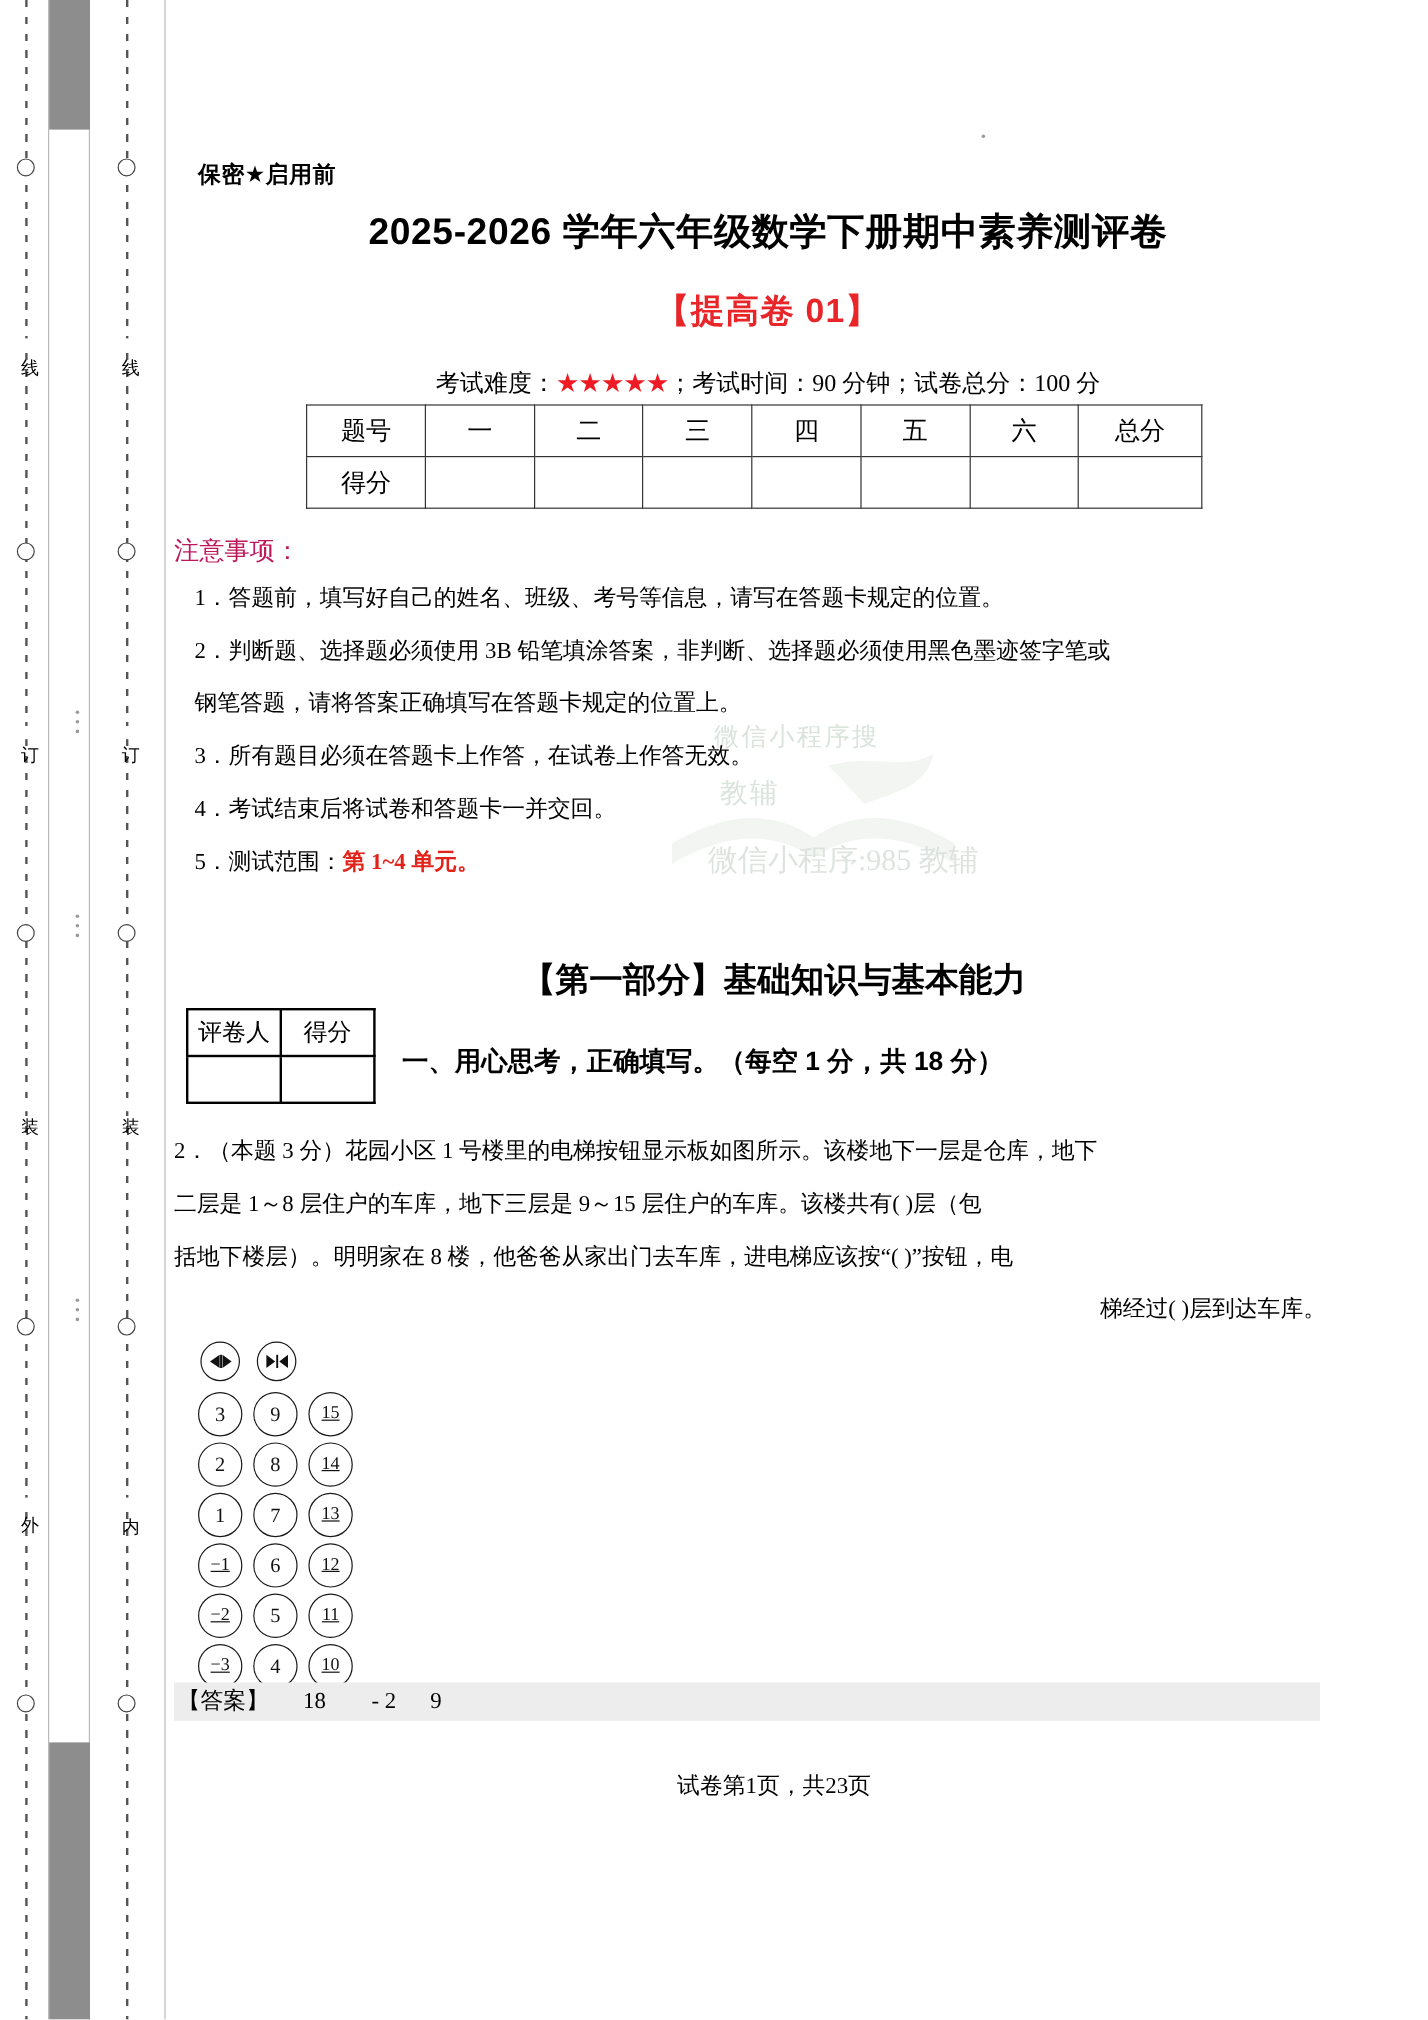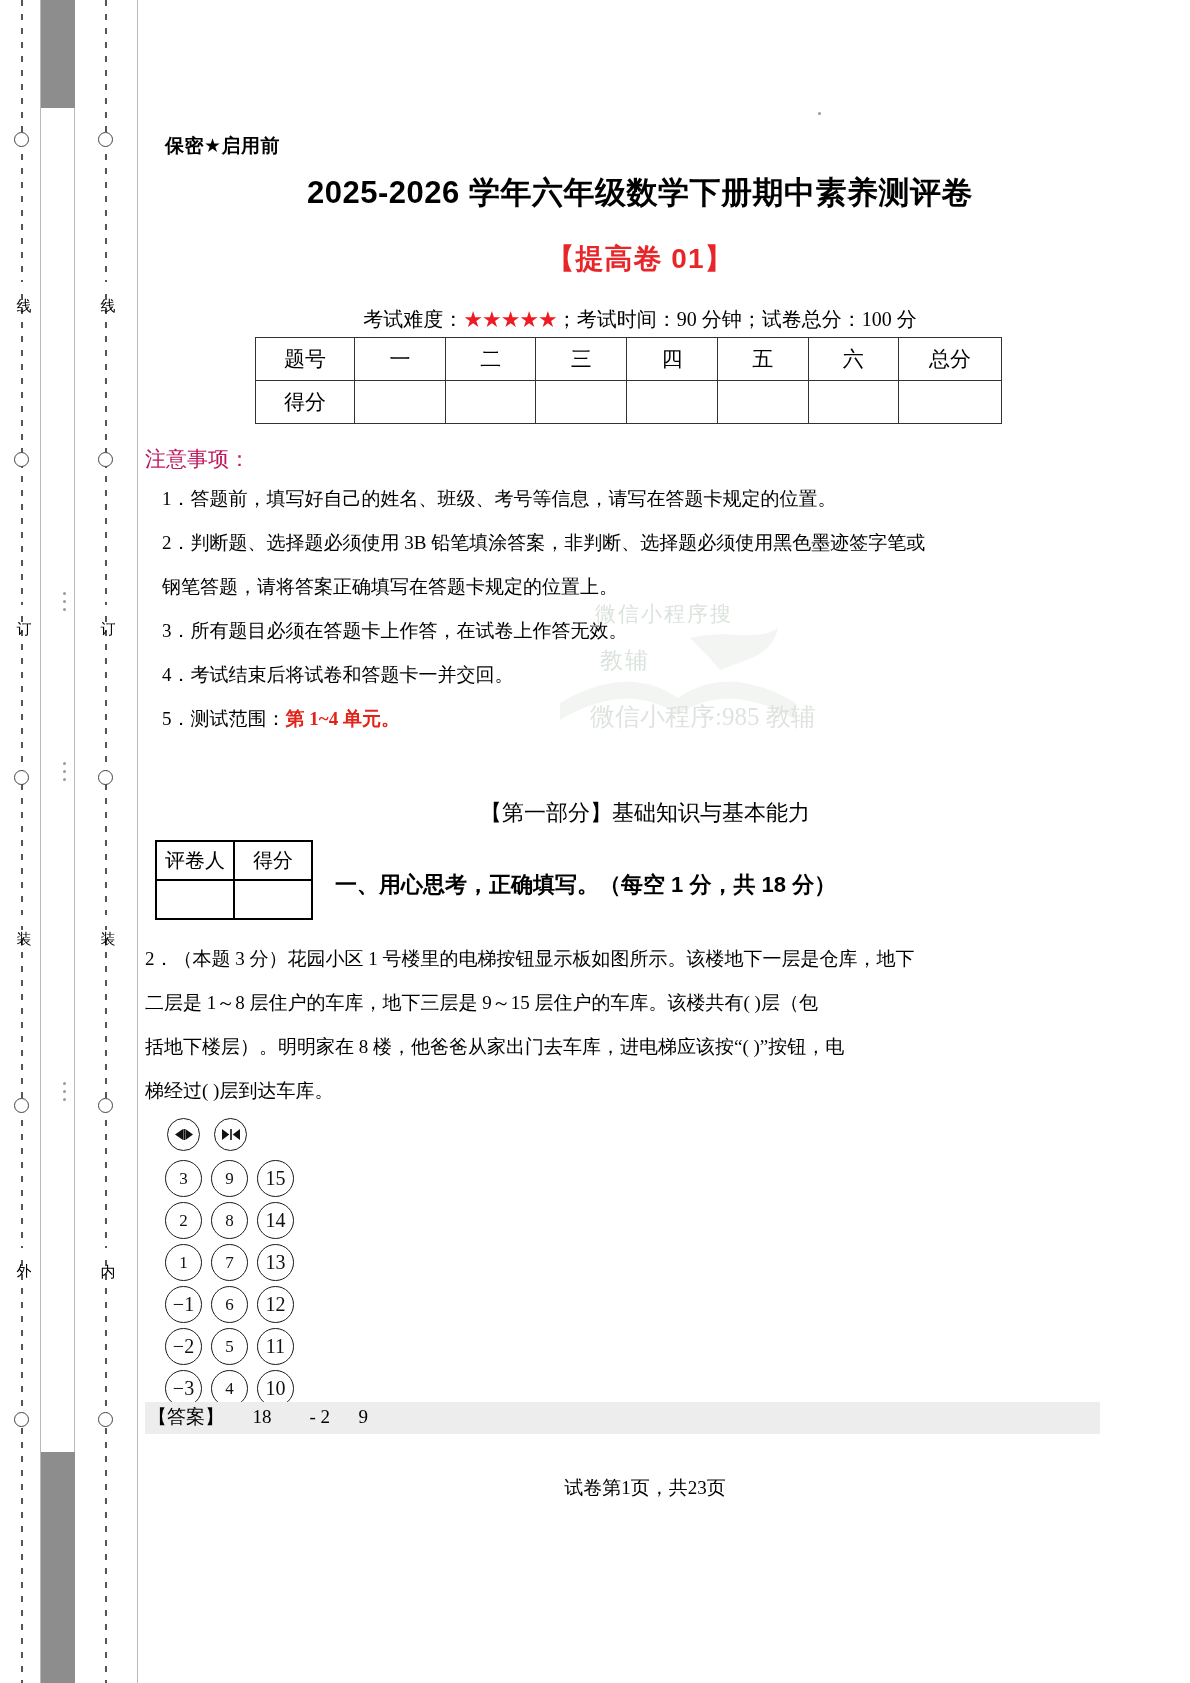--- a/index.html
+++ b/index.html
@@ -88,21 +88,21 @@
   }
   .note {
     position:absolute; left:22px; width:950px; font-size:19px; line-height:1.05;
     color:#000; white-space:nowrap;
   }
   .note .red { color:#e2231a; font-weight:bold; }
 
   .part-head {
     position:absolute; left:0; top:798px; width:1010px; text-align:center;
     font-family:"Liberation Sans","DejaVu Sans",sans-serif;
-    font-weight:normal; font-size:22px; color:#000;
+    font-weight:bold; font-size:28px; color:#000;
   }
 
   table.grader-tbl {
     position:absolute; left:15px; top:840px;
     border-collapse:collapse;
   }
   table.grader-tbl td {
     border:2px solid #000; width:78px; height:39px;
     text-align:center; font-size:20px; color:#000;
   }
@@ -120,21 +120,21 @@
 
   
   #keypad { position:absolute; left:25px; top:1118px; width:150px; }
   .kp-row { display:flex; gap:9px; margin-bottom:5px; }
   .kbtn {
     width:37px; height:37px; border:1.6px solid #1a1a1a; border-radius:50%;
     display:flex; align-items:center; justify-content:center;
     font-size:17px; color:#111; background:#fff;
     font-family:"Liberation Serif","DejaVu Serif",serif;
   }
-  .kbtn.small { font-size:20px; }
+  .kbtn.small { font-size:15px;text-decoration:underline; }
   .kp-top { display:flex; gap:14px; margin-bottom:9px; padding-left:2px; }
   .kbtn-ico {
     width:33px; height:33px; border:1.6px solid #1a1a1a; border-radius:50%;
     display:flex; align-items:center; justify-content:center; background:#fff;
   }
 
   .answer-bar {
     position:absolute; left:5px; top:1402px; width:955px; height:32px;
     background:#ededed;
   }
@@ -277,21 +277,21 @@
         <td></td>
       </tr>
     </tbody>
       </table>
 
     <div class="q-section-title">一、用心思考，正确填写。（每空 1 分，共 18 分）</div>
 
     <div class="qline" style="top:946px;">2．（本题 3 分）花园小区 1 号楼里的电梯按钮显示板如图所示。该楼地下一层是仓库，地下</div>
     <div class="qline" style="top:990px;">二层是 1～8 层住户的车库，地下三层是 9～15 层住户的车库。该楼共有(                )层（包</div>
     <div class="qline" style="top:1034px;">括地下楼层）。明明家在 8 楼，他爸爸从家出门去车库，进电梯应该按“(                )”按钮，电</div>
-    <div class="qline" style="top:1078px;">梯经过(                )层到达车库。</div>
+    <div class="qline" style="top:1078px;text-align:right;">梯经过(                )层到达车库。</div>
 
     <div id="keypad">
       <div class="kp-top">
         <div class="kbtn-ico">
           <svg width="20" height="13" viewBox="0 0 20 13">
             <polygon points="9,1 1,6.5 9,12" fill="#111"></polygon>
             <rect x="9.4" y="1" width="1.6" height="11" fill="#111"></rect>
             <polygon points="11.4,1 19,6.5 11.4,12" fill="#111"></polygon>
           </svg>
         </div>

